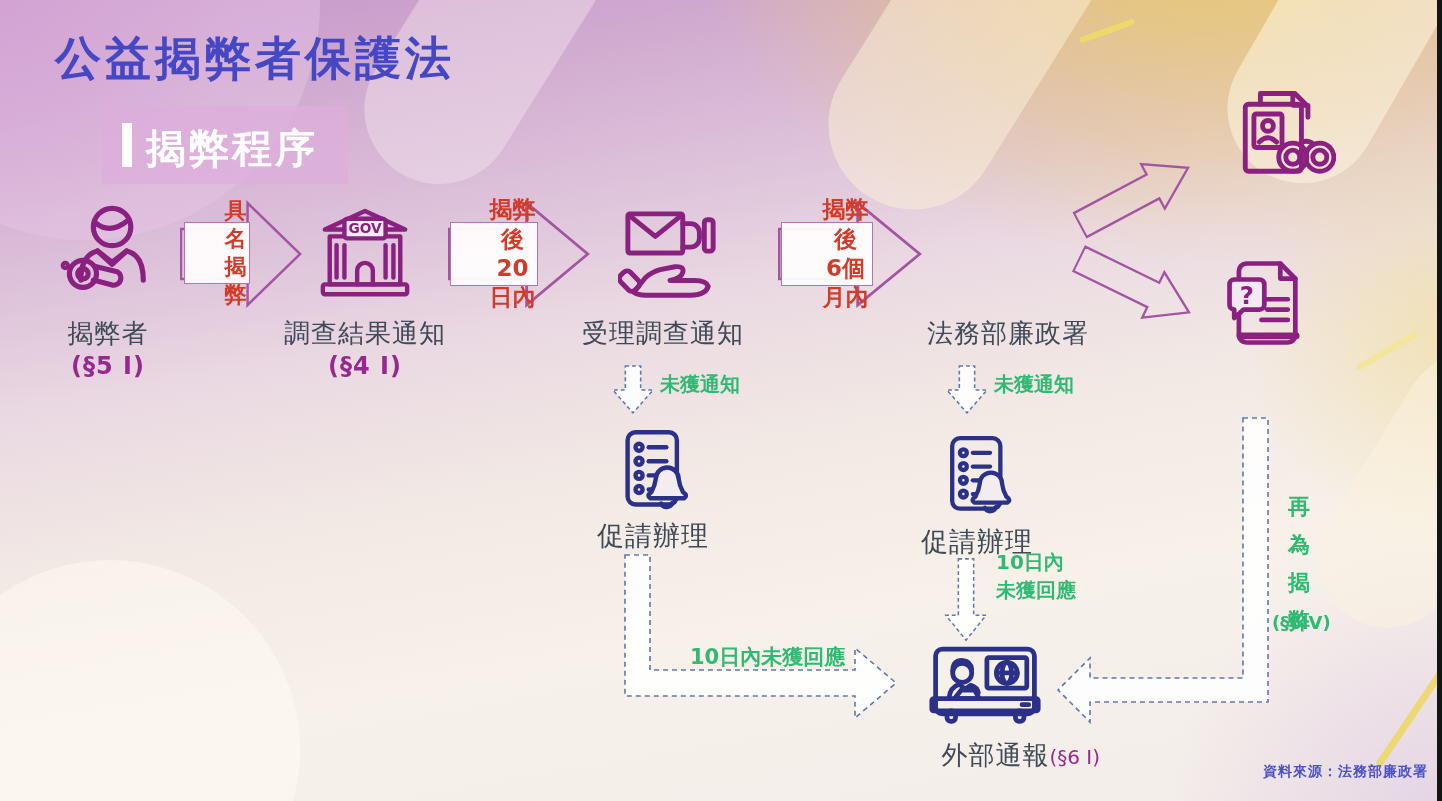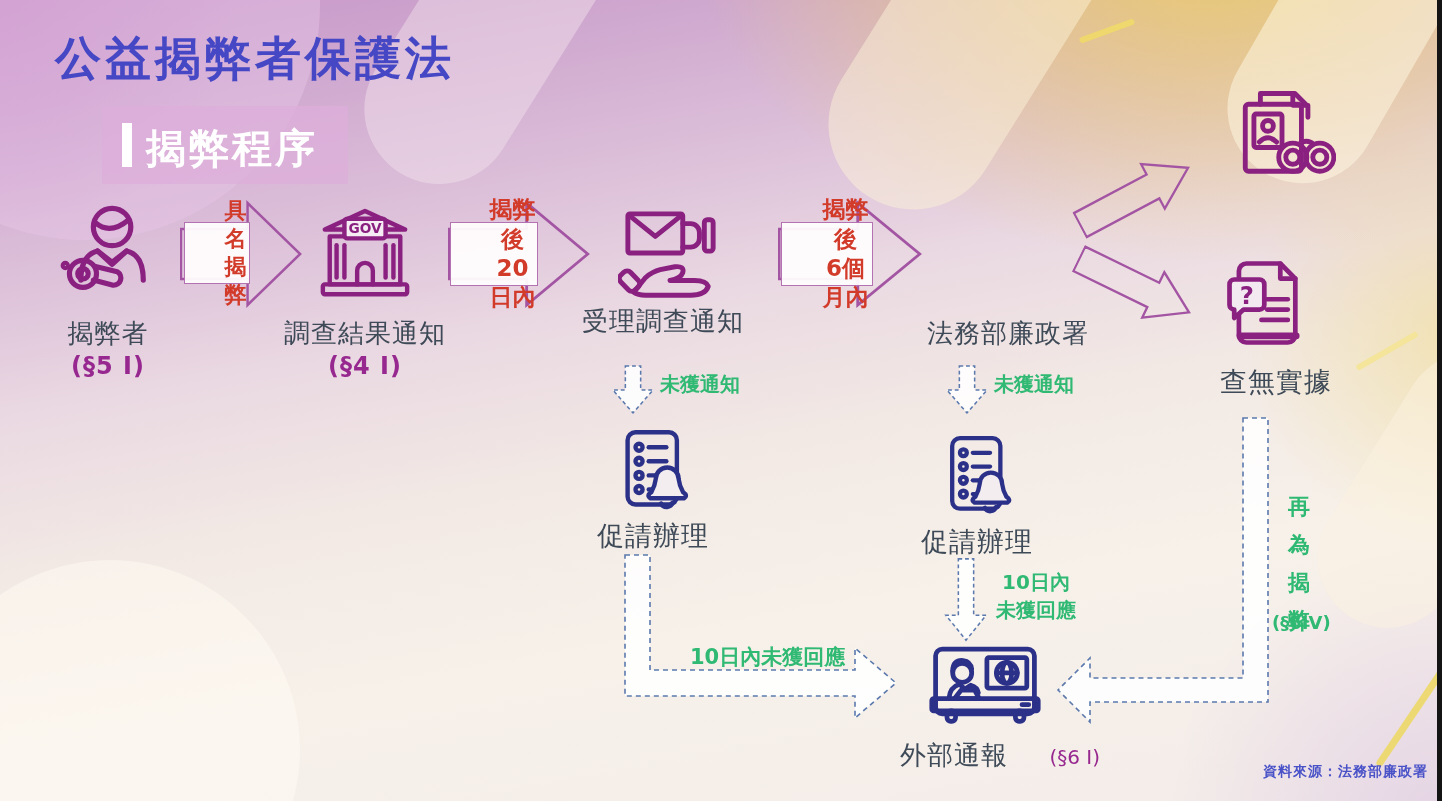--- a/index.html
+++ b/index.html
@@ -34,21 +34,21 @@
 
   .node-label { position:absolute; text-align:center; color:#3e4a57; font-size:26px; font-weight:500; letter-spacing:1px; }
   .node-label.sm { font-size:27px; }
   .node-ref { position:absolute; text-align:center; color:#97288f; font-size:24px; font-weight:bold; letter-spacing:1px; }
   .green-label { position:absolute; color:#2fb973; font-weight:600; }
   .red-label-box {
     position:absolute; border:1.5px solid #b472b2; background:rgba(255,253,253,.95);
     display:flex; flex-direction:column; align-items:center; justify-content:center;
     color:#d23b2a; font-weight:bold; line-height:1.28; text-align:center;padding-left:37px;
   }
-  .external-row { position:absolute; display:flex; align-items:baseline; justify-content:space-between; }
+  .external-row { position:absolute; display:flex; align-items:baseline; justify-content:flex-end; }
   .ext-main { color:#3e4a57; font-size:26px; font-weight:500; letter-spacing:1px; }
   .ext-ref { color:#97288f; font-size:20px; font-weight:normal; }
   .vert-chars { position:absolute; display:flex; flex-direction:column; align-items:center; gap:8px;
     color:#2fb973; font-size:22px; font-weight:600; }
   .vert-ref { position:absolute; color:#2fb973; font-size:18px; font-weight:600; }
   .source-text { position:absolute; right:14px; top:763px; font-size:14px; font-weight:bold; color:#4a52c8; letter-spacing:1px; }
 
   .ic-purple { color:#8a2080; }
   .ic-purple-dk { color:#701a6e; }
   .ic-navy { color:#2b3088; }
@@ -116,21 +116,21 @@
   <svg class="abs" style="left:618px;top:550px" width="285" height="180" viewBox="0 0 285 180">
     <path d="M7,5 L32,5 L32,120 L237,120 L237,98 L278,133 L237,168 L237,146 L7,146 Z" fill="rgba(255,255,255,.88)" stroke="#5b79ad" stroke-width="1.6" stroke-dasharray="5 4"></path>
   </svg>
   <svg class="abs" style="left:1050px;top:412px" width="225" height="320" viewBox="0 0 225 320">
     <path d="M193,6 L218,6 L218,290 L40,290 L40,310 L8,278 L40,246 L40,266 L193,266 Z" fill="rgba(255,255,255,.88)" stroke="#5b79ad" stroke-width="1.6" stroke-dasharray="5 4"></path>
   </svg>
 
   <div class="green-label" style="left:660px;top:371px;font-size:20px">未獲通知</div>
   <div class="green-label" style="left:994px;top:371px;font-size:20px">未獲通知</div>
   <div class="green-label" style="left:690px;top:643px;font-size:21px">10日內未獲回應</div>
-  <div class="green-label" style="left:996px;top:568px;font-size:20px;line-height:1.4;text-align:center">
+  <div class="green-label" style="left:996px;top:548px;font-size:20px;line-height:1.4;">
     <div>10日內</div>
     <div>未獲回應</div>
   </div>
   <div class="vert-chars" style="left:1288px;top:492px">
     <span>再</span>
     <span>為</span>
     <span>揭</span>
     <span>弊</span>
   </div>
   <div class="vert-ref" style="left:1272px;top:612px">(§6IV)</div>
@@ -170,21 +170,21 @@
   <div class="abs ic-purple" style="left:618px;top:206px">
     <svg width="106" height="98" viewBox="0 0 100 100" fill="none" stroke="currentColor" stroke-width="5" stroke-linecap="round" stroke-linejoin="round">
       <rect x="6" y="8" width="56" height="40" rx="2"></rect>
       <path d="M8,10 L34,31 L60,10"></path>
       <path d="M62,18 h8 a9,9 0 0 1 9,9 v6 a9,9 0 0 1 -9,9 h-8"></path>
       <rect x="84" y="14" width="9" height="32" rx="3"></rect>
       <path d="M12,88 l12,-15 q7,-6 15,-8 l15,-3 q10,-1 8,6 q-2,6 -13,8 h25 q12,0 14,6 q-3,9 -18,9 h-46 q-8,0 -12,-3 z"></path>
       <rect x="1" y="66" width="14" height="21" rx="5" transform="rotate(-44 8 77)"></rect>
     </svg>
   </div>
-  <div class="node-label" style="left:573px;top:304px;width:180px">受理調查通知</div>
+  <div class="node-label" style="left:573px;top:316px;width:180px">受理調查通知</div>
 
   <div class="node-label" style="left:918px;top:316px;width:180px">法務部廉政署</div>
 
   <div class="abs ic-purple" style="left:1228px;top:86px">
     <svg width="108" height="110" viewBox="0 0 100 100" fill="none" stroke="currentColor" stroke-width="4.5" stroke-linecap="round" stroke-linejoin="round">
       <path d="M30,16 v-10 h32 l12,12 v10"></path>
       <path d="M60,6 v11 h14"></path>
       <rect x="16" y="16" width="52" height="62" rx="3"></rect>
       <rect x="24" y="25" width="26" height="31" rx="2"></rect>
       <circle cx="37" cy="36" r="5"></circle>
@@ -202,21 +202,20 @@
       <path d="M26,8 h36 l16,16 v60 a8,8 0 0 1 -8,8 h-44 a8,8 0 0 1 -8,-8 v-68 a8,8 0 0 1 8,-8 z"></path>
       <path d="M62,8 v16 h16"></path>
       <line x1="48" y1="46" x2="70" y2="46"></line>
       <line x1="48" y1="57" x2="70" y2="57"></line>
       <line x1="42" y1="68" x2="70" y2="68"></line>
       <path d="M19,85 h60" stroke-width="7"></path>
       <path d="M13,25 h27 a5,5 0 0 1 5,5 v22 a5,5 0 0 1 -5,5 h-17 l-10,9 v-9 a5,5 0 0 1 -5,-5 v-22 a5,5 0 0 1 5,-5 z" fill="#f3eaf1"></path>
       <text x="26.5" y="51" font-size="26" font-weight="bold" text-anchor="middle" fill="currentColor" stroke="none">?</text>
     </svg>
   </div>
-  <div class="node-label sm" style="left:1196px;top:364px;width:160px">查無實據</div>
 
   <div class="abs ic-navy" style="left:610px;top:426px">
     <svg width="88" height="90" viewBox="0 0 100 100" fill="none" stroke="currentColor" stroke-width="5" stroke-linecap="round" stroke-linejoin="round">
       <rect x="20" y="6" width="56" height="82" rx="9"></rect>
       <circle cx="33" cy="23" r="4"></circle>
         <line x1="44" y1="23" x2="64" y2="23"></line>
       <circle cx="33" cy="39" r="4"></circle>
         <line x1="44" y1="39" x2="64" y2="39"></line>
       <circle cx="33" cy="55" r="4"></circle>
         <line x1="44" y1="55" x2="64" y2="55"></line>

